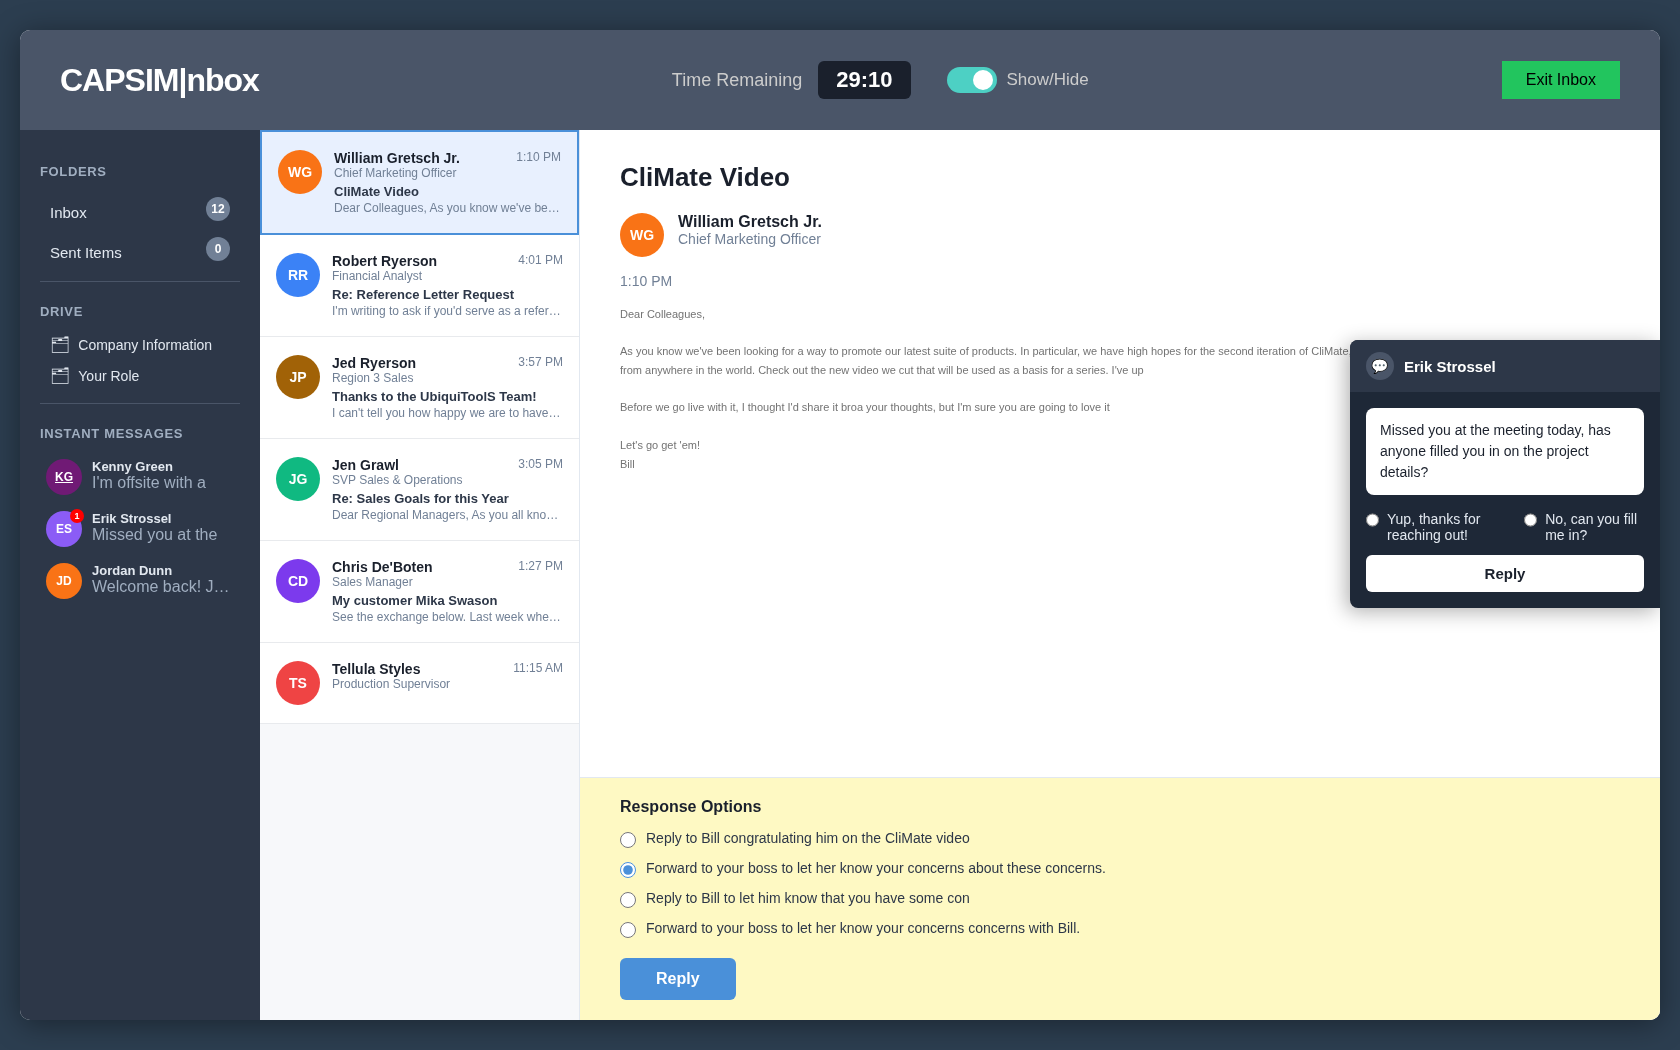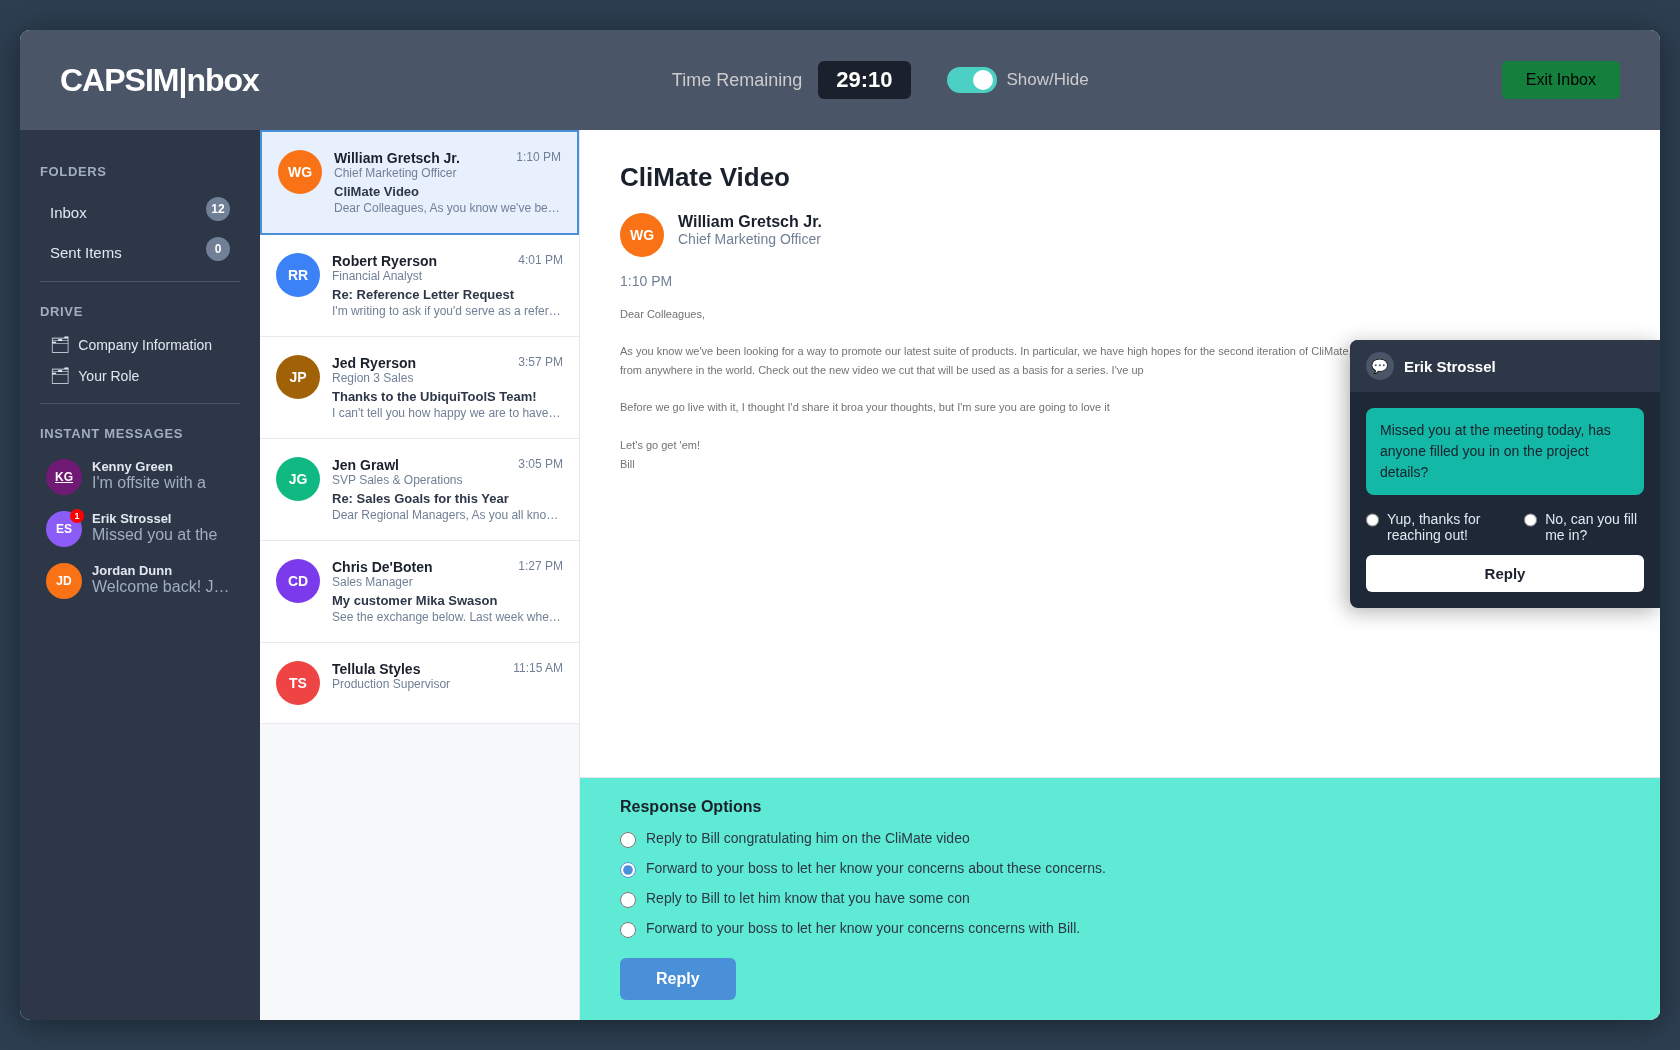--- a/index.html
+++ b/index.html
@@ -67,23 +67,23 @@
       position: absolute;
       right: 4px;
       top: 3px;
       width: 20px;
       height: 20px;
       background: white;
       border-radius: 50%;
     }
     .toggle-label { color: #ccc; font-size: 17px; }
     .exit-btn {
-      background: #15803d;
+      background: #22c55e;
       border: none;
-      border-radius: 5px;
+      border-radius: 0;
       padding: 10px 24px;
       font-size: 16px;
       cursor: pointer;
       font-weight: 500;
       text-align: center;
     }
 
     
     .body-area {
       display: flex;
@@ -272,21 +272,21 @@
       font-weight: 700;
       flex-shrink: 0;
     }
     .from-info .from-name { font-size: 16px; font-weight: 700; color: #1a202c; }
     .from-info .from-role { font-size: 14px; color: #718096; }
     .email-timestamp { font-size: 14px; color: #718096; margin-bottom: 16px; }
     .email-body { font-size: 11px; color: #737373; line-height: 1.7; }
 
     
     .response-options {
-      background: #5eead4;
+      background: #fef9c3;
       border-top: 1px solid #e2e8f0;
       padding: 20px 40px;
       flex-shrink: 0;
     }
     .response-title {
       font-size: 16px;
       font-weight: 700;
       color: #1a202c;
       margin-bottom: 14px;
     }
@@ -344,21 +344,21 @@
       border-radius: 50%;
       display: flex;
       align-items: center;
       justify-content: center;
       color: white;
       font-size: 14px;
     }
     .chat-name { color: white; font-size: 15px; font-weight: 600; }
     .chat-body { padding: 16px; }
     .chat-message {
-      background: #14b8a6;
+      background: #ffffff;
       border-radius: 8px;
       padding: 12px 14px;
       font-size: 14px;
       color: #1a202c;
       line-height: 1.5;
       margin-bottom: 16px;
     }
     .chat-responses { display: flex; flex-direction: row; gap: 8px; }
     .chat-response-option {
       display: flex;

